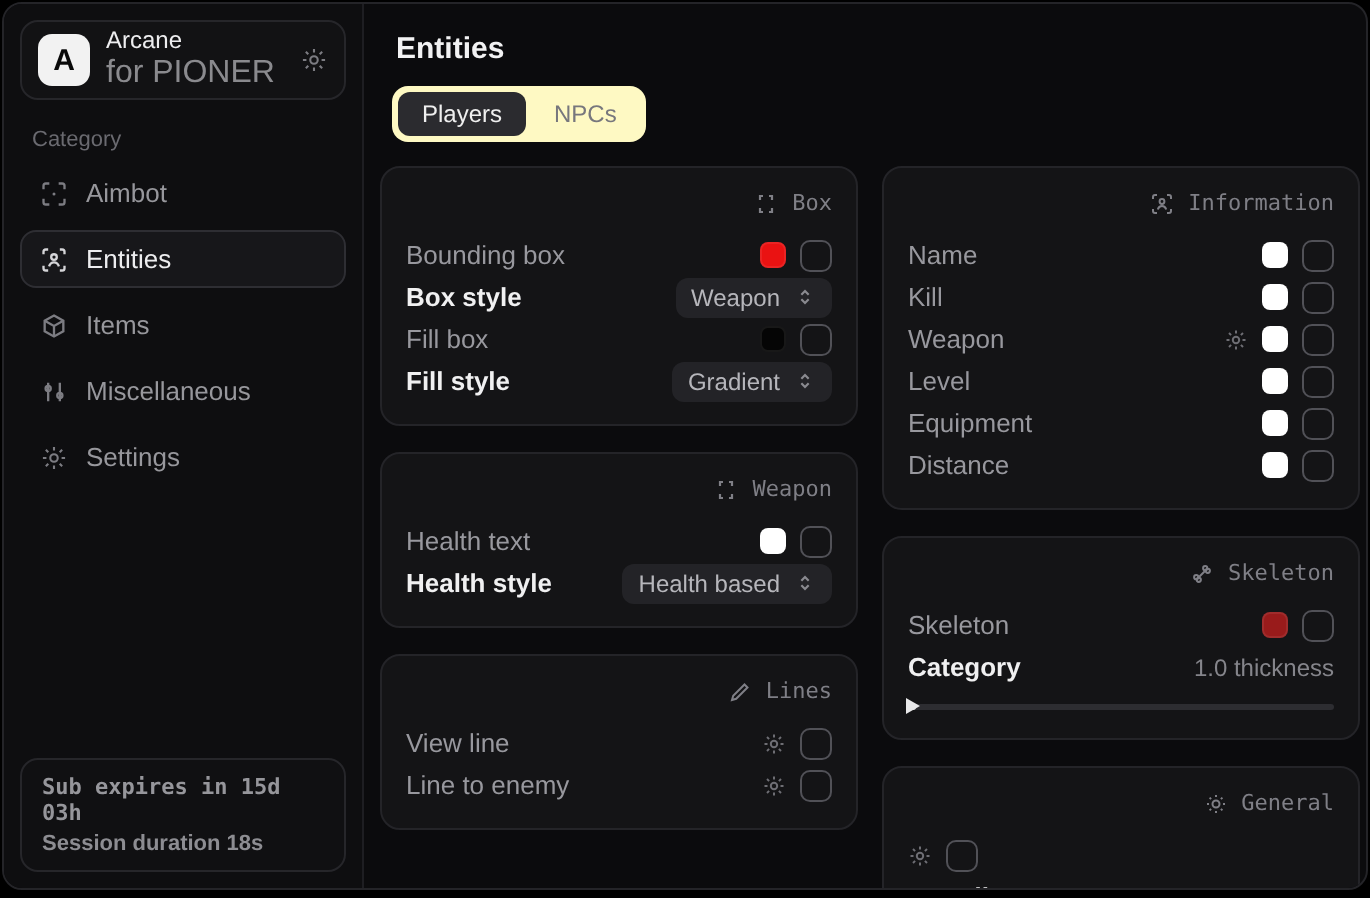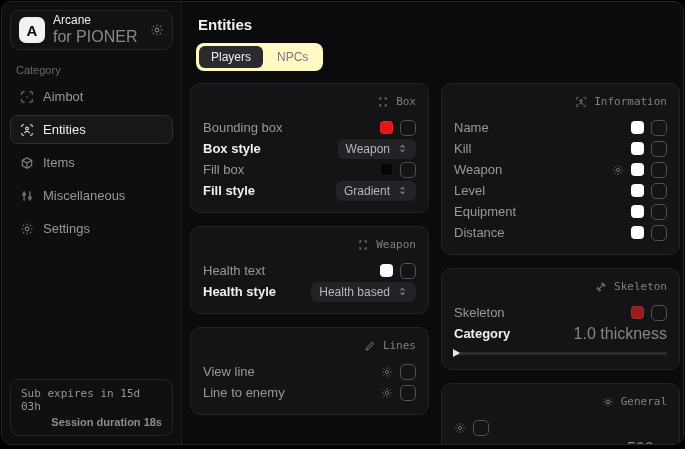--- a/index.html
+++ b/index.html
@@ -23,22 +23,22 @@
   .category { font-size:11px; color:#6a6a70; margin:14px 0 6px 6px; }
   .nav { display:flex; flex-direction:column; gap:4px; }
   .nav-item { display:flex; align-items:center; gap:9px; padding:6px 9px; border-radius:8px;
     color:#97979c; font-size:13px; border:1px solid transparent; cursor:default; }
   .nav-item .nic { display:flex; color:#7c7c82; }
   .nav-item.active { background:#17171a; border-color:#2e2e33; color:#ededef; }
   .nav-item.active .nic { color:#d5d5d8; }
   .sb-spacer { flex:1; }
   .footer-card { border:1px solid #26262a; background:#101012; border-radius:9px;
     padding:7px 10px; }
-  .footer-line1 { font-family:"DejaVu Sans Mono", monospace; font-size:11px; color:#96969b; }
-  .footer-line2 { font-size:11px; font-weight:bold; color:#8d8d92; margin-top:3px;text-align:right; }
+  .footer-line1 { font-family:"DejaVu Sans Mono", monospace; font-size:11px; color:#96969b;font-weight:bold; }
+  .footer-line2 { font-size:11px; font-weight:bold; color:#8d8d92; margin-top:3px; }
 
   
   .main { flex:1; padding:14px 8px 10px 8px; display:flex; flex-direction:column; }
   .page-title { font-size:15px; font-weight:bold; color:#f2f2f3; margin-left:8px; }
   .tabs { display:inline-flex; gap:2px; background:#fef9c3; border-radius:8px;
     padding:3px; margin:10px 0 12px 6px; width:max-content; }
   .tab { font-size:12px; padding:4px 12px; border-radius:6px; color:#77777d; cursor:default; }
   .tab.active { background:#2b2b2f; color:#efefef; }
   .columns { display:flex; gap:12px; }
   .col { display:flex; flex-direction:column; gap:13px; width:239px; }
@@ -51,21 +51,21 @@
   .lbl { font-size:13px; color:#98989e; }
   .lbl.bright { color:#f0f0f1; font-weight:bold; }
   .ctrls { display:flex; align-items:center; gap:7px; }
   .swatch { width:13px; height:13px; border-radius:4px; border:1px solid rgba(255,255,255,.08); }
   .checkbox { width:16px; height:16px; border:1.6px solid #515157; border-radius:5px;
     background:transparent; }
   .select { display:flex; align-items:center; gap:7px; background:#232327;
     border-radius:6px; padding:3px 8px; color:#b6b6bb; font-size:12px; }
   .select .uic { display:flex; color:#8a8a90; }
   .gear-mini { display:flex; color:#6e6e74; }
-  .val { font-size:16px; color:#85858b; }
+  .val { font-size:12px; color:#85858b; }
   .slider { position:relative; height:10px; margin-top:4px; display:flex; align-items:center; }
   .track { width:100%; height:3px; background:#2d2d31; border-radius:2px; position:relative; }
   .fill { height:100%; background:#e9e9ea; border-radius:2px; position:relative; }
   .tri-handle { position:absolute; left:-1px; top:50%; transform:translateY(-50%);
     width:0; height:0; border-top:4px solid transparent; border-bottom:4px solid transparent;
     border-left:7px solid #e9e9ea; }
   svg { display:block; }
 </style>
 </head>
 <body>

